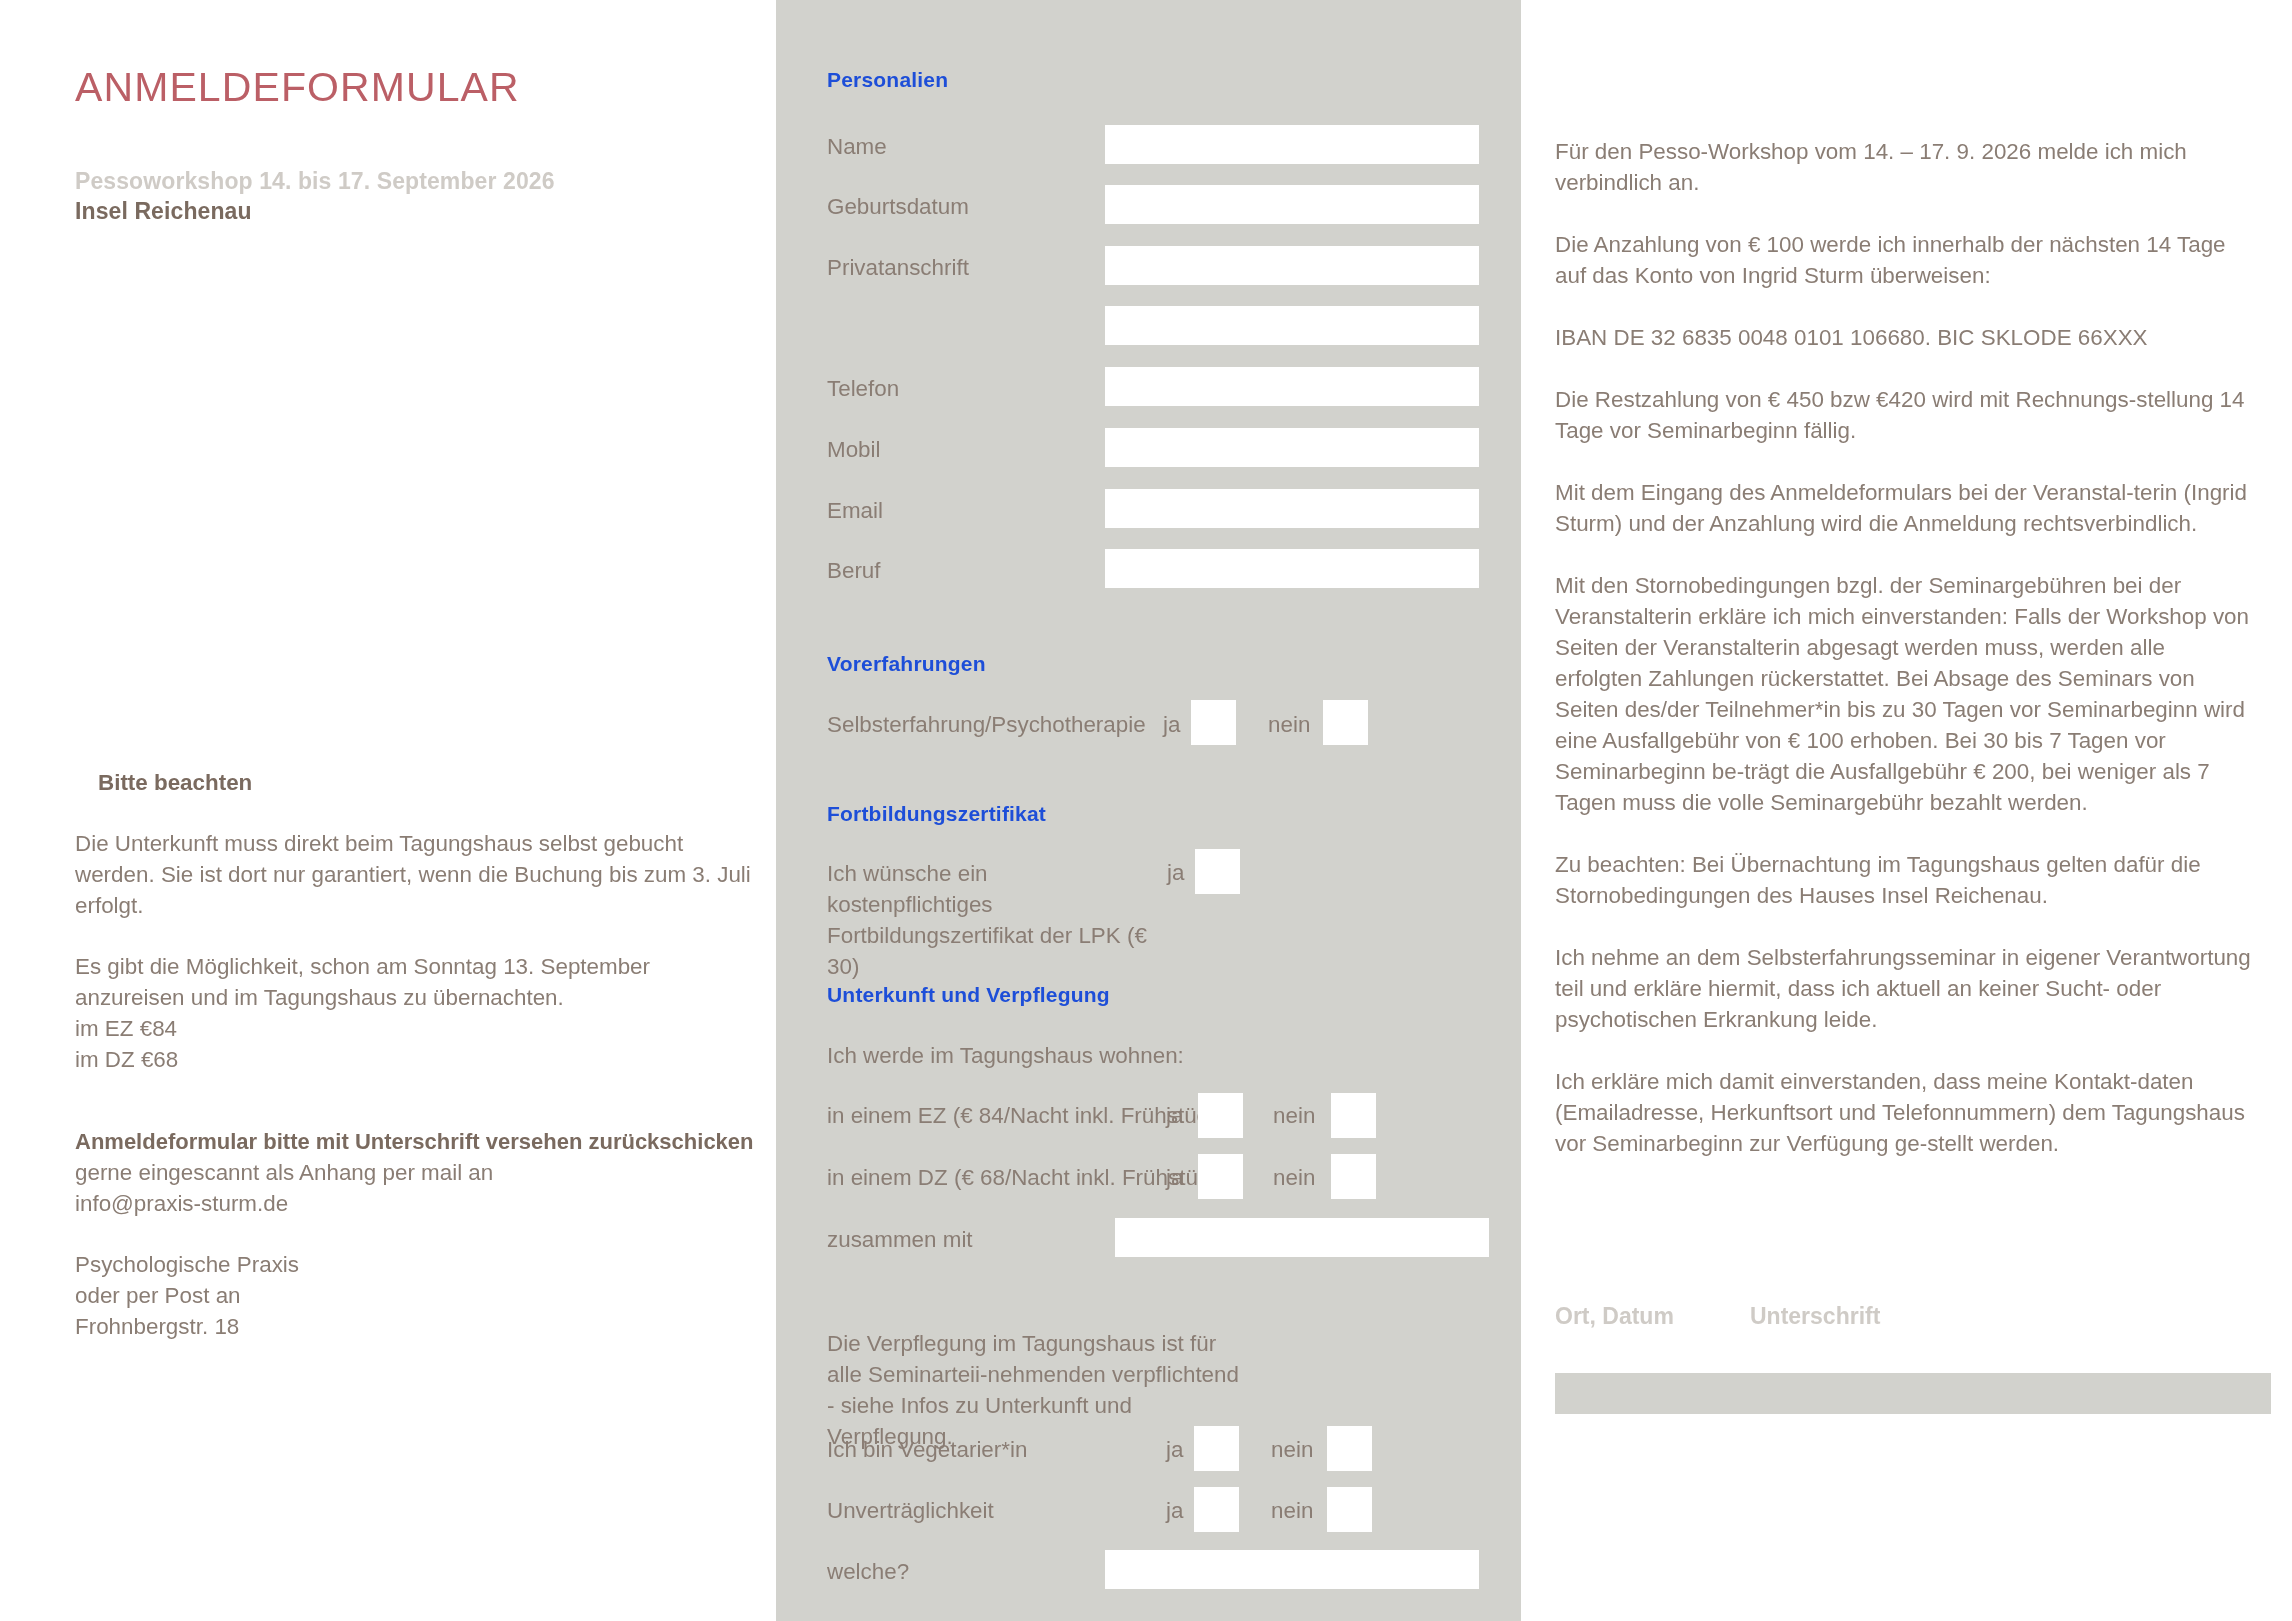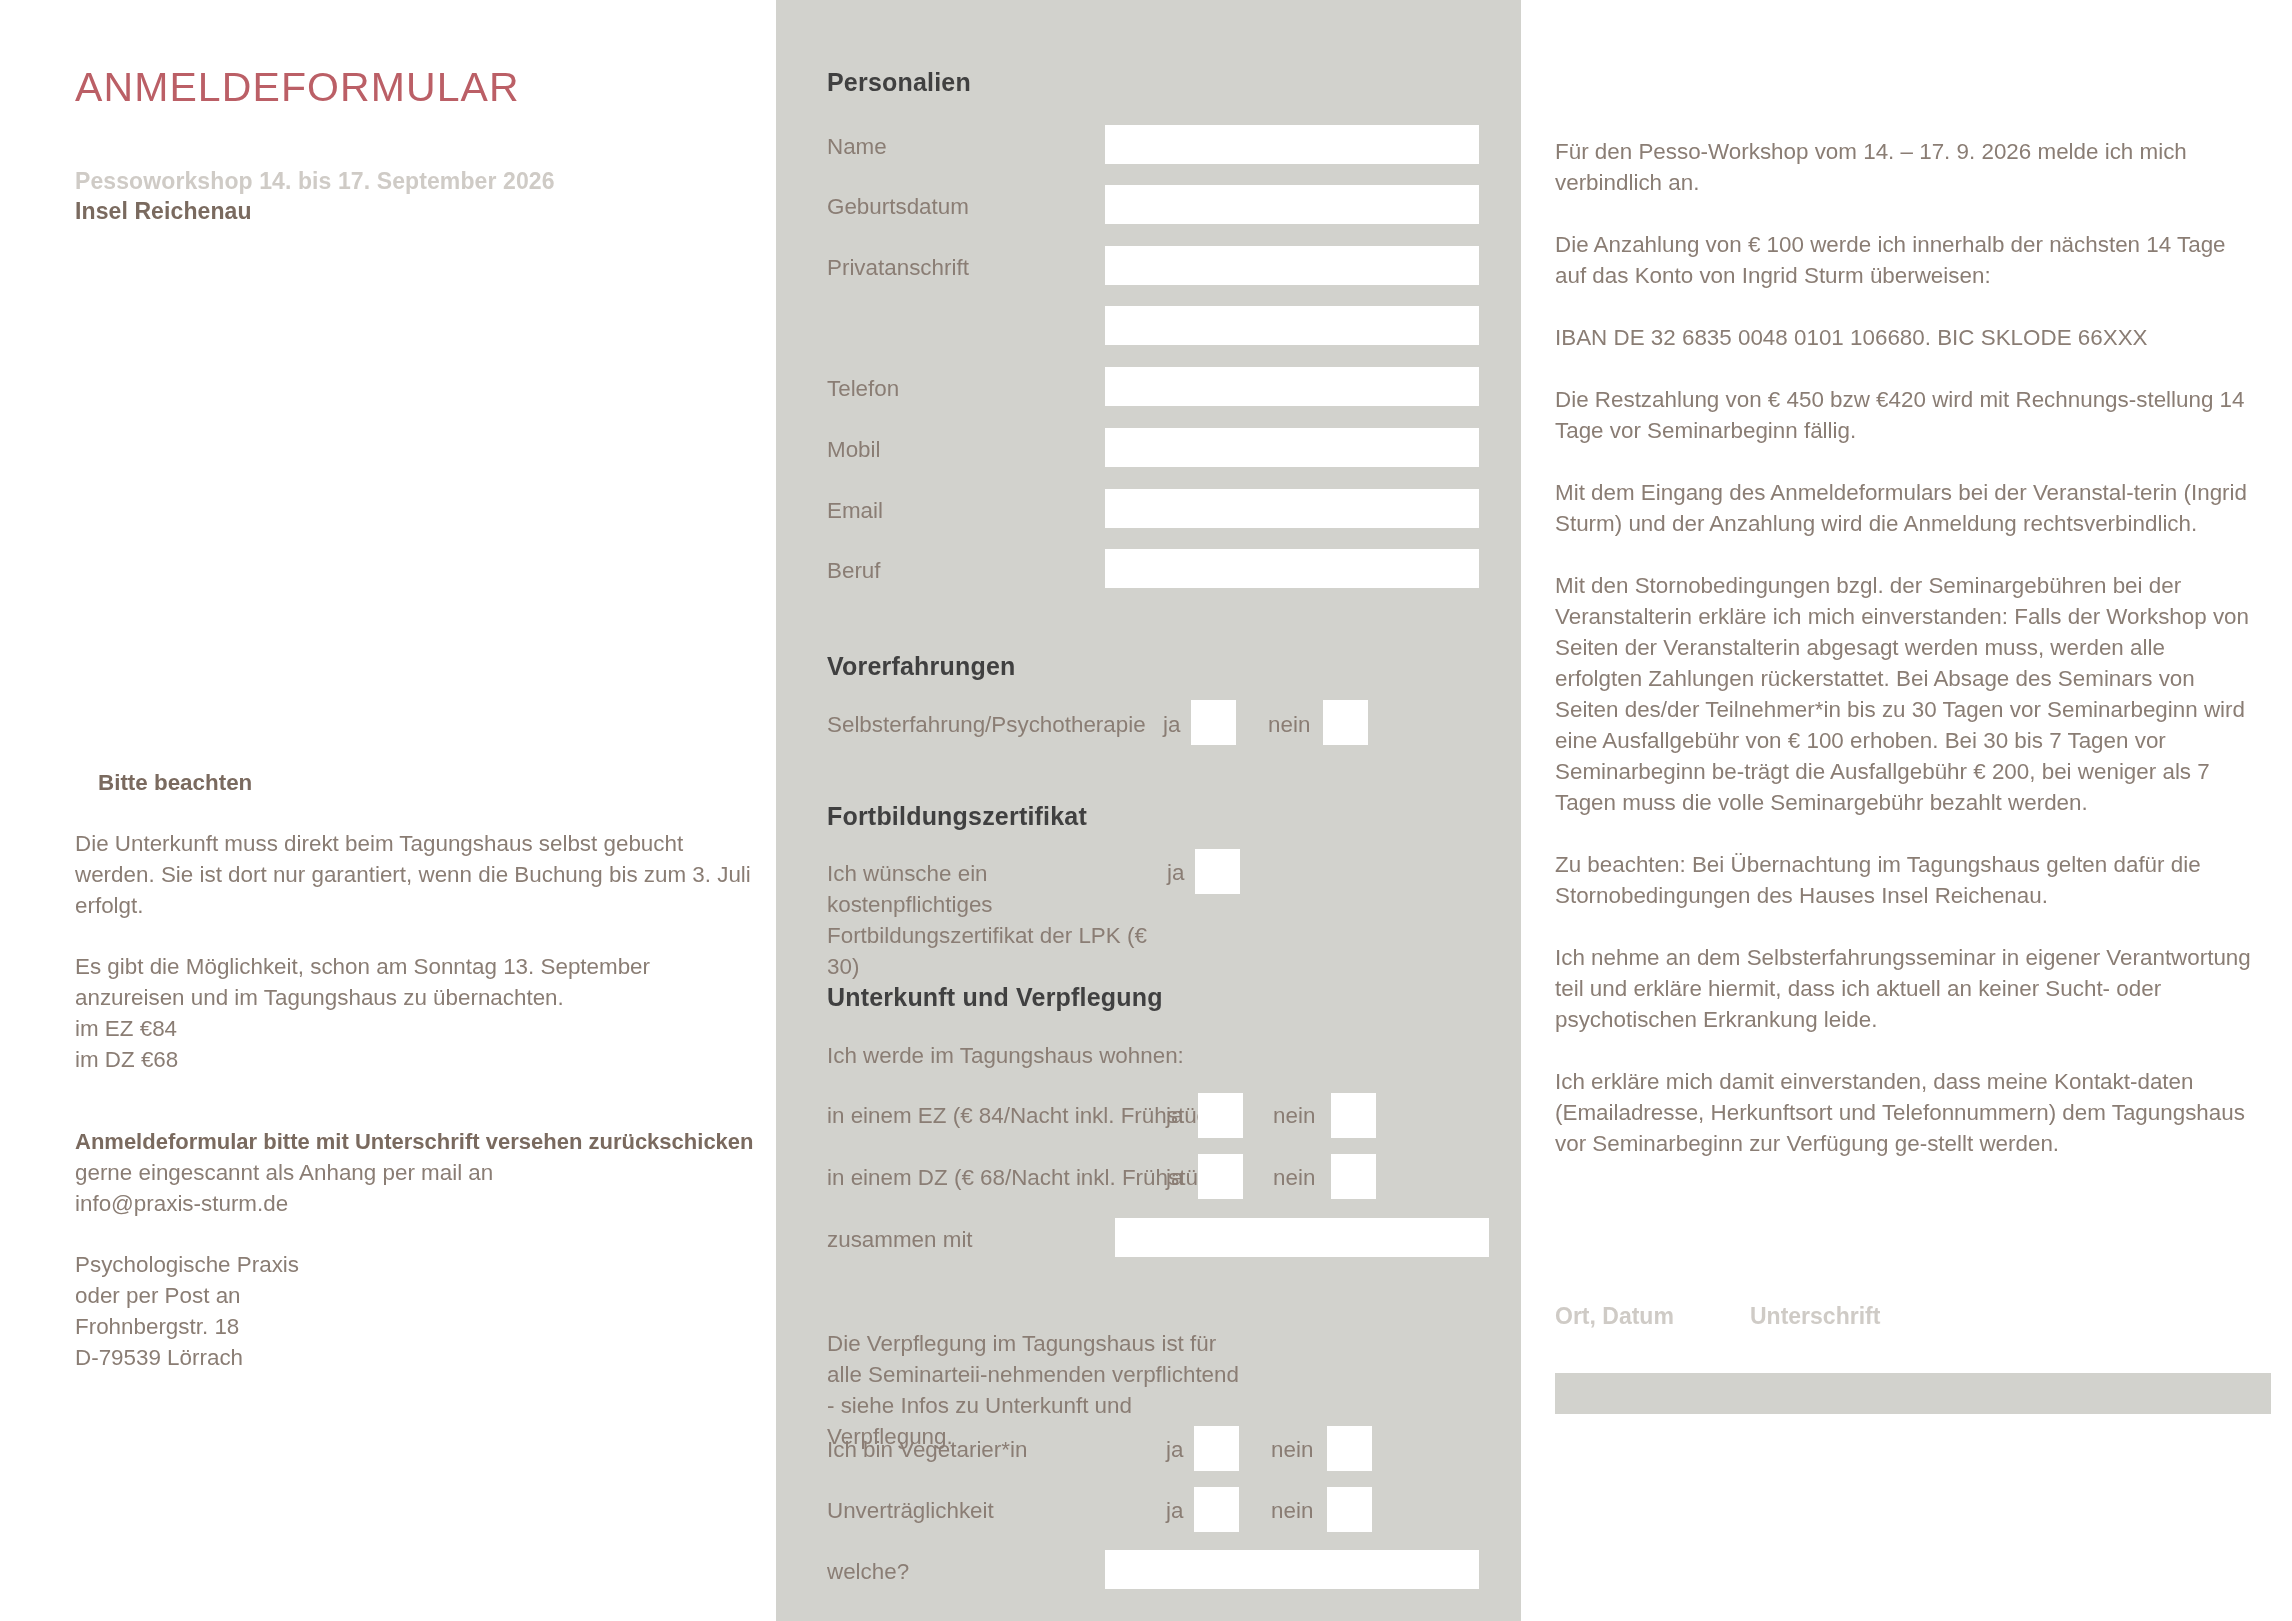--- a/index.html
+++ b/index.html
@@ -90,23 +90,23 @@
   .mid-panel {
     position: absolute;
     left: 776px;
     top: 0;
     width: 745px;
     height: 1621px;
     background: #d2d2cd;
   }
   .sec-head {
     position: absolute;
-    font-size: 25px;
-    font-weight: bold;
-    color: #404040;
+    font-size: 21px;
+    font-weight: bold;
+    color: #1d4ed8;
     white-space: nowrap;
     letter-spacing: 0.2px;
   }
   .f-label {
     position: absolute;
     font-size: 22.4px;
     color: #8a7d74;
     white-space: nowrap;
   }
   .f-label.wrap { white-space: normal; line-height: 31px; }
@@ -188,21 +188,20 @@
     <div class="note-para">im DZ €68</div>
   </div>
 
   <div class="send-block">
     <div class="send-heading">Anmeldeformular bitte mit Unterschrift versehen zurückschicken</div>
     <div class="note-para" style="margin-bottom:0;">gerne eingescannt als Anhang per mail an</div>
     <div class="note-para">info@praxis-sturm.de</div>
     <div class="note-para" style="margin-bottom:0;">Psychologische Praxis</div>
     <div class="note-para" style="margin-bottom:0;">oder per Post an</div>
     <div class="note-para" style="margin-bottom:0;">Frohnbergstr. 18</div>
-    <div class="note-para" style="margin-bottom:0;">D-79539 Lörrach</div>
   </div>
 
 </div>
 
 <div class="mid-panel">
 
   <div class="sec-head" style="left:51px; top:68px;">Personalien</div>
 
   <div class="f-label" style="left:51px; top:134px;">Name</div>
   <div class="f-input" style="left:329px; top:125px; width:374px; height:39px;"></div>

